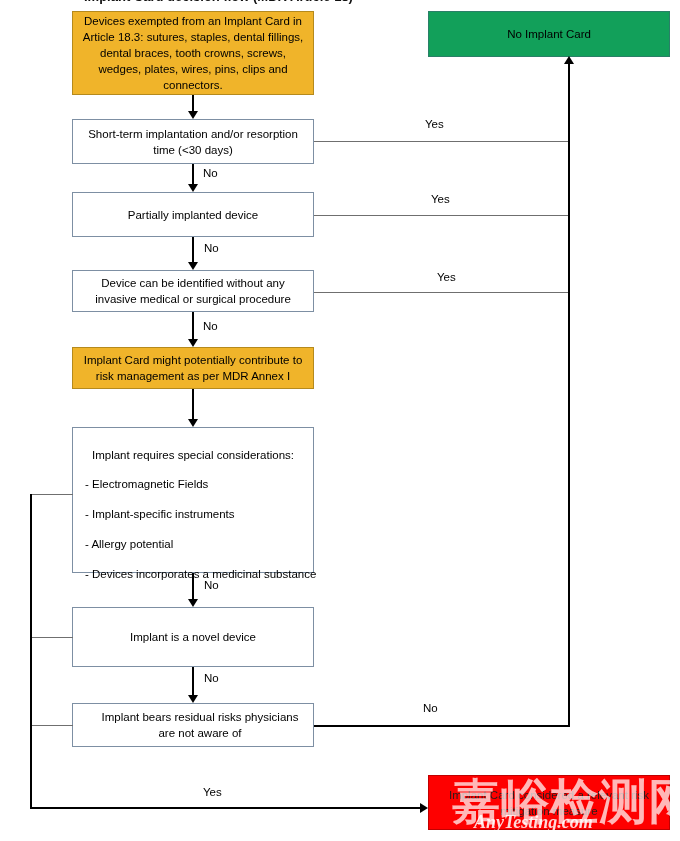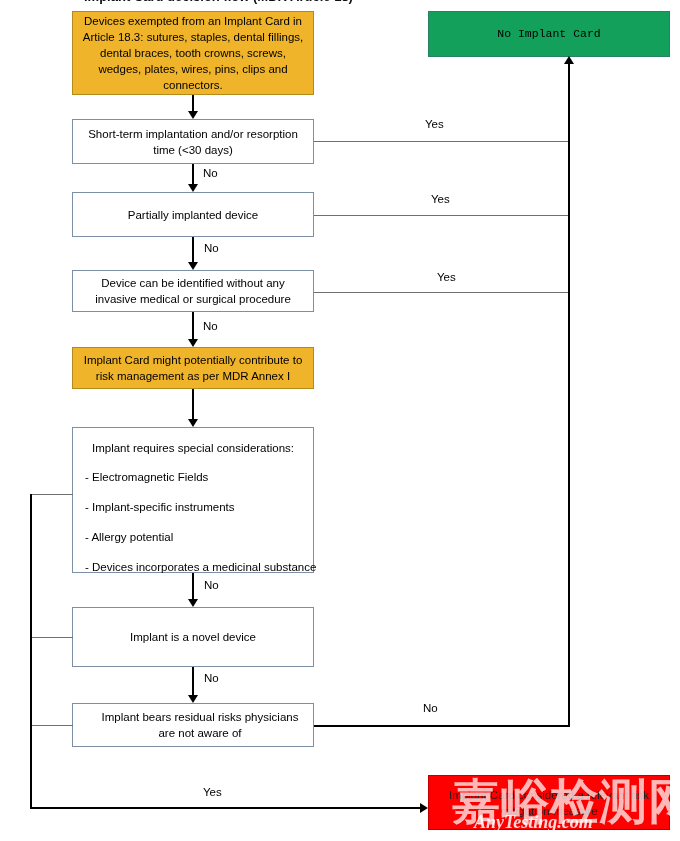--- a/index.html
+++ b/index.html
@@ -45,21 +45,21 @@
     background:#fe0000;
     border:1.5px solid #c00000;
     color:#2b1b1b;
   }
   .node .txt{display:block;width:100%;}
 
   
   .node.listbox{
     display:block;
     text-align:left;
-    padding:12px 10px 10px 10px;
+    padding:19px 10px 10px 10px;
   }
   .listbox .lead{
     text-align:center;
     display:block;
     margin-bottom:13px;
   }
   .listbox .bullet{
     display:block;
     margin:0 0 14px 2px;
     white-space:nowrap;
@@ -150,21 +150,21 @@
 <div id="canvas">
 
   <div class="top-crop">
     <span>Implant Card decision flow (MDR Article 18)</span>
   </div>
 
   <div class="node orange" style="left:72px;top:11px;width:242px;height:84px;">
     <span class="txt">Devices exempted from an Implant Card in Article 18.3: sutures, staples, dental fillings, dental braces, tooth crowns, screws, wedges, plates, wires, pins, clips and connectors.</span>
   </div>
 
-  <div class="node green" style="left:428px;top:11px;width:242px;height:46px;font-family:Liberation Mono, monospace;">
+  <div class="node green" style="left:428px;top:11px;width:242px;height:46px;">
     <span class="txt">No Implant Card</span>
   </div>
 
   <div class="node plain" style="left:72px;top:119px;width:242px;height:45px;">
     <span class="txt">Short-term implantation and/or resorption time (&lt;30 days)</span>
   </div>
 
   <div class="node plain" style="left:72px;top:192px;width:242px;height:45px;">
     <span class="txt">Partially implanted device</span>
   </div>

